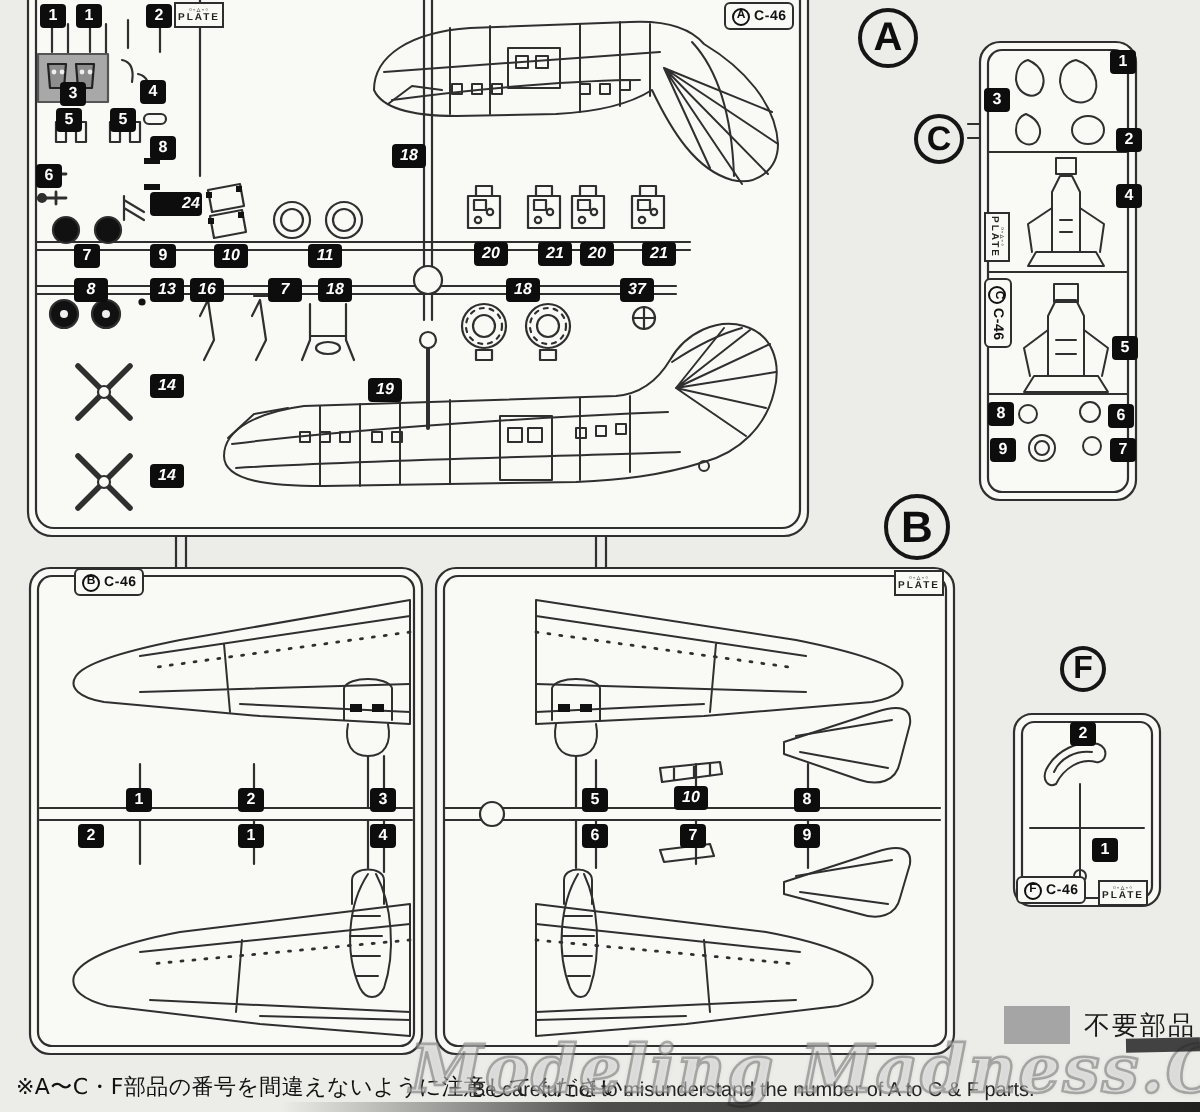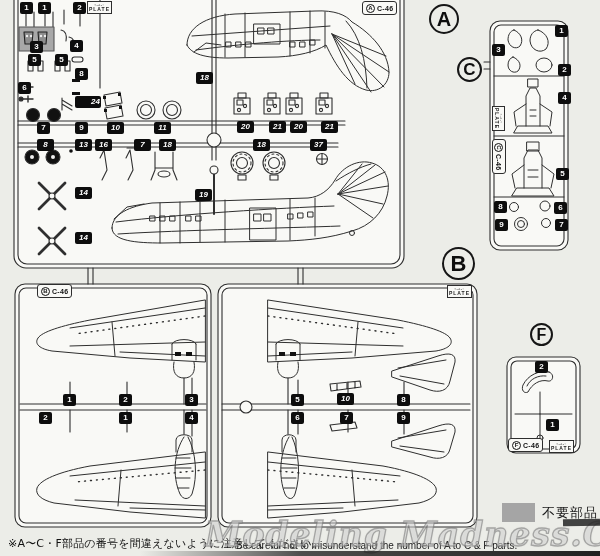--- a/index.html
+++ b/index.html
@@ -300,21 +300,21 @@
       <div class="plabel wide" style="left: 107px; top: 122px;">10</div>
       <div class="plabel wide" style="left: 154px; top: 122px;">11</div>
       <div class="plabel wide" style="left: 37px; top: 139px;">8</div>
       <div class="plabel wide" style="left: 75px; top: 139px;">13</div>
       <div class="plabel wide" style="left: 95px; top: 139px;">16</div>
       <div class="plabel wide" style="left: 134px; top: 139px;">7</div>
       <div class="plabel wide" style="left: 159px; top: 139px;">18</div>
       <div class="plabel wide" style="left: 75px; top: 187px;">14</div>
       <div class="plabel wide" style="left: 75px; top: 232px;">14</div>
       <div class="plabel wide" style="left: 196px; top: 72px;">18</div>
-      <div class="plabel wide" style="left: 195px; top: 189px;">19</div>
+      <div class="plabel wide" style="left: 184px; top: 189px;">19</div>
       <div class="plabel wide" style="left: 237px; top: 121px;">20</div>
       <div class="plabel wide" style="left: 269px; top: 121px;">21</div>
       <div class="plabel wide" style="left: 290px; top: 121px;">20</div>
       <div class="plabel wide" style="left: 321px; top: 121px;">21</div>
       <div class="plabel wide" style="left: 253px; top: 139px;">18</div>
       <div class="plabel wide" style="left: 310px; top: 139px;">37</div>
       <div class="plabel" style="left: 63px; top: 394px;">1</div>
       <div class="plabel" style="left: 119px; top: 394px;">2</div>
       <div class="plabel" style="left: 185px; top: 394px;">3</div>
       <div class="plabel" style="left: 291px; top: 394px;">5</div>

